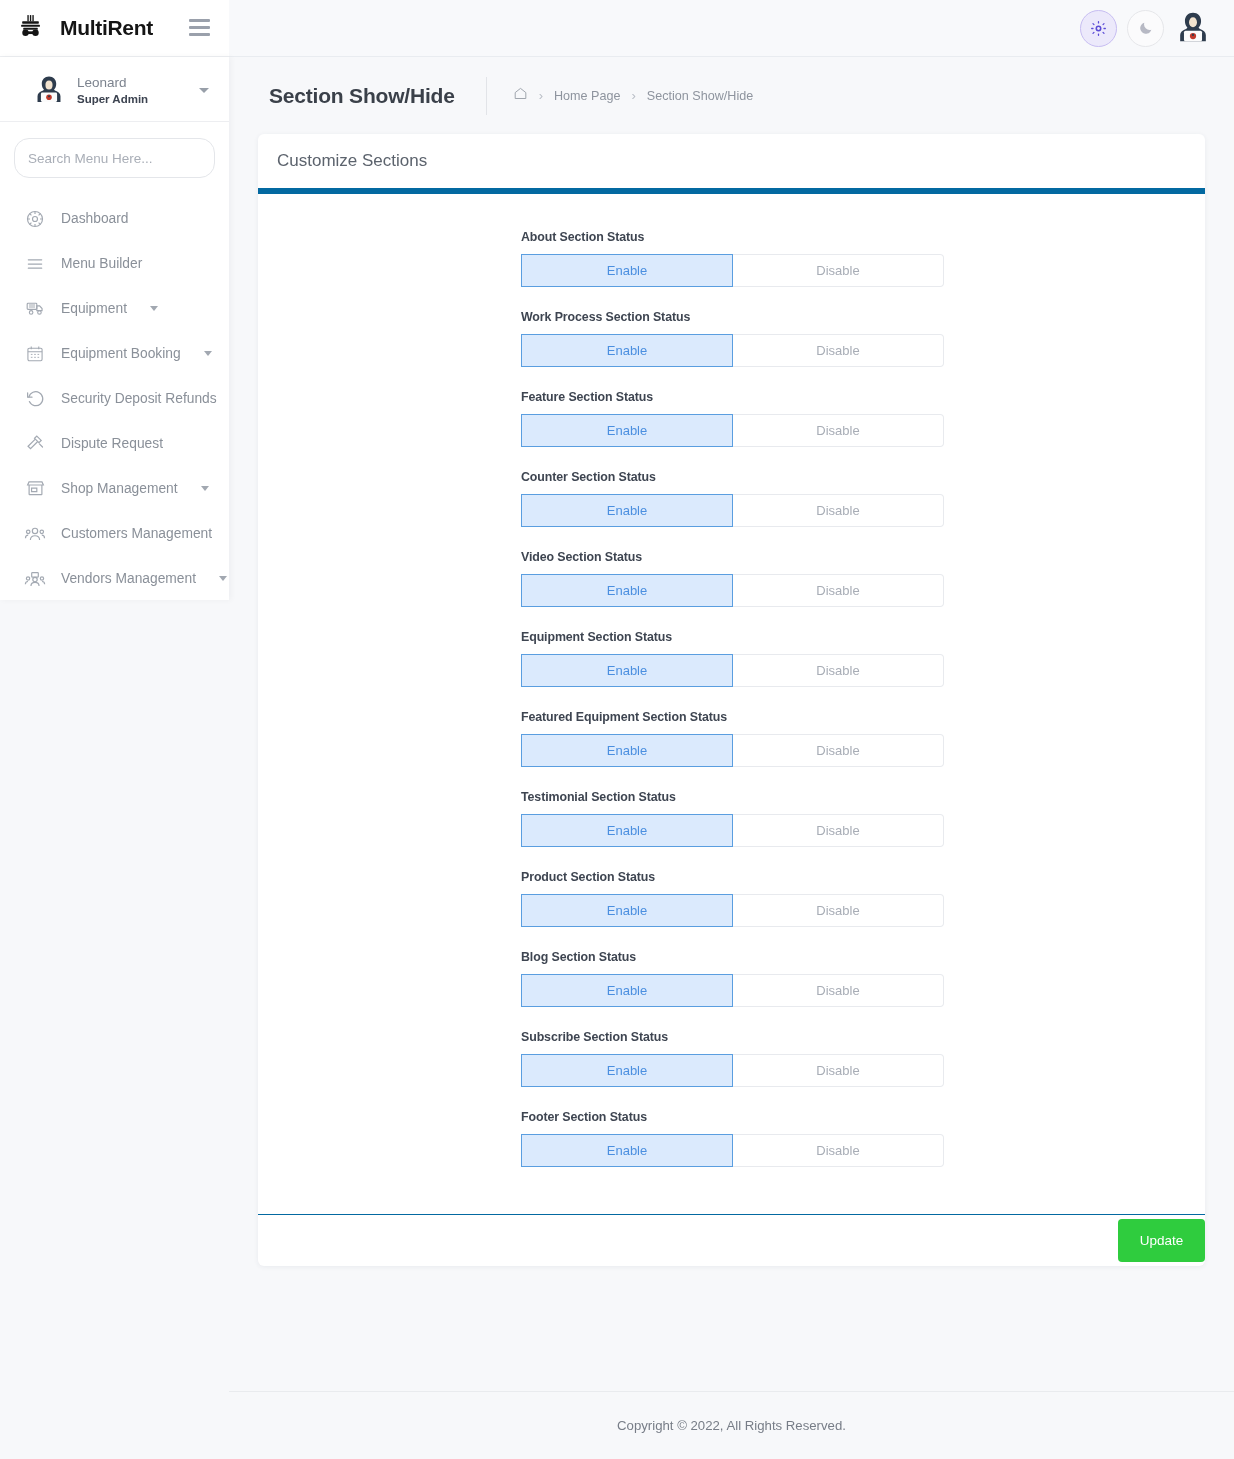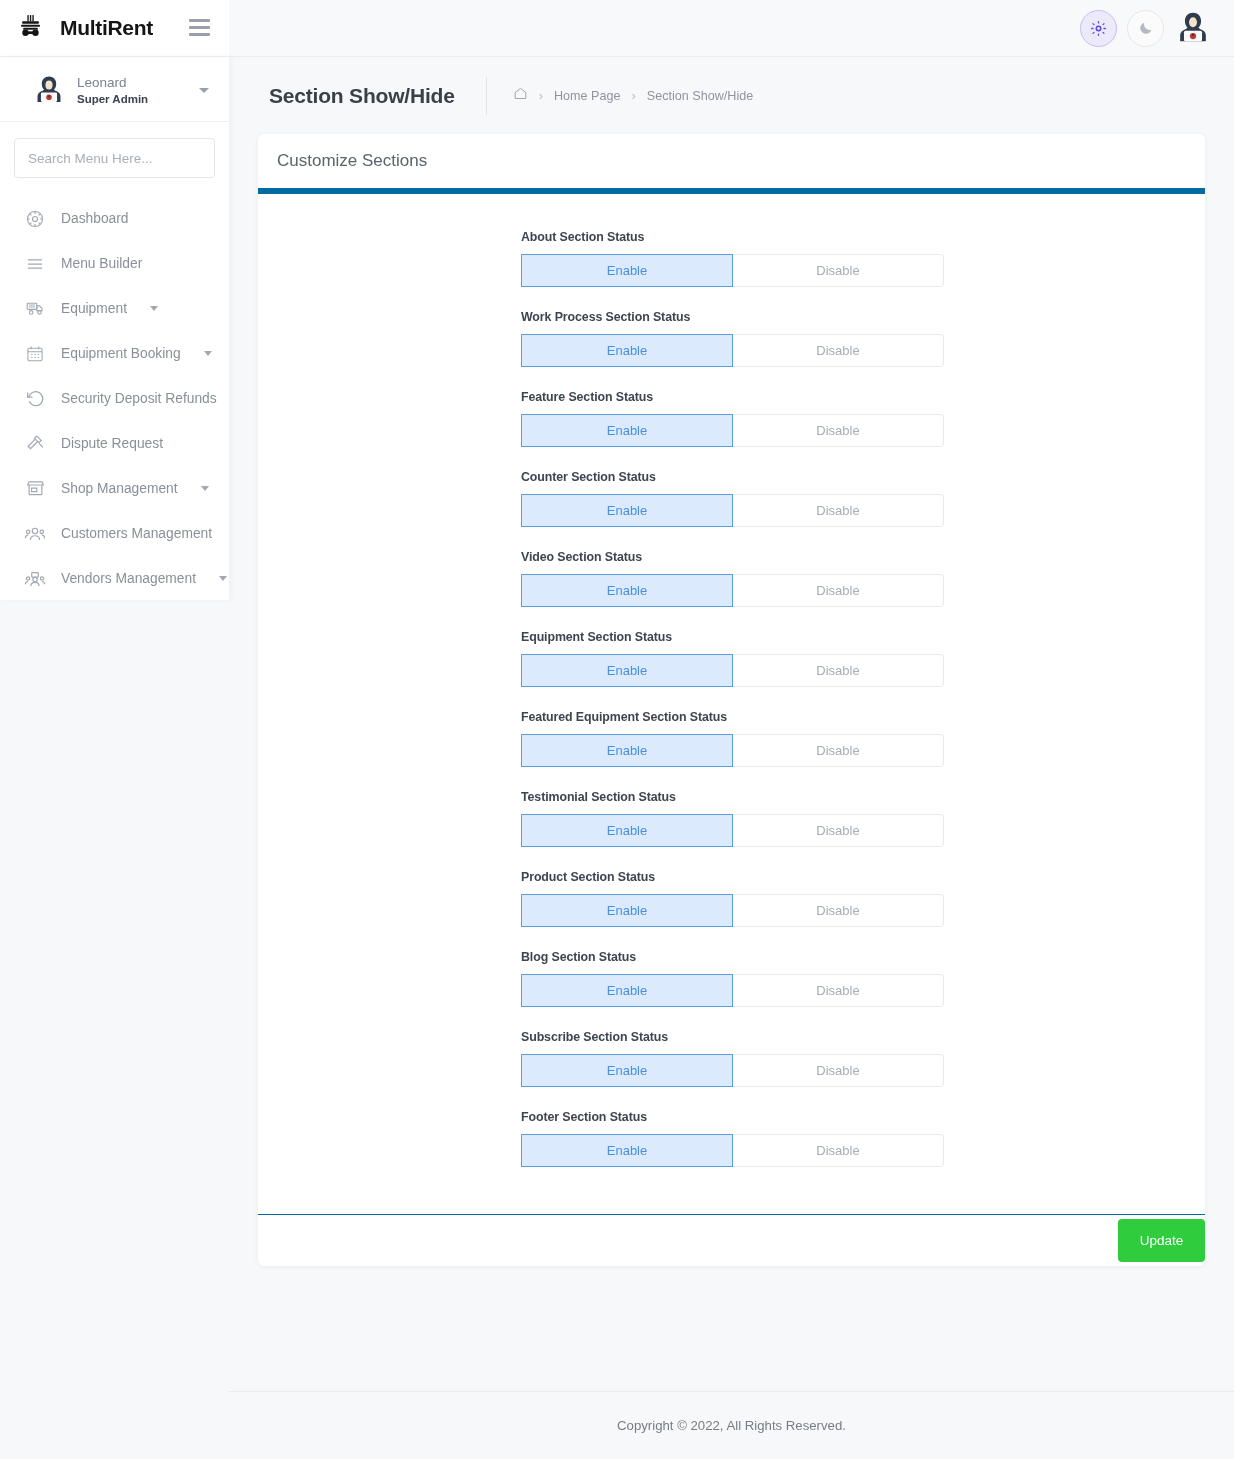--- a/index.html
+++ b/index.html
@@ -55,21 +55,21 @@
   }
   .user-avatar { width: 34px; height: 34px; flex: 0 0 34px; }
   .user-meta { display: flex; flex-direction: column; gap: 3px; flex: 1; }
   .user-name { font-size: 13.5px; color: #7c838e; }
   .user-role { font-size: 11.5px; color: #3c4350; font-weight: bold; }
   .caret { width: 0; height: 0; border-left: 5px solid transparent; border-right: 5px solid transparent;
            border-top: 5px solid #989fa9; margin-right: 6px; }
 
   .search-wrap { padding: 16px 14px 4px 14px; }
   .search-input {
-    width: 201px; height: 40px; border: 1px solid #e4e6ea; border-radius: 4px;
+    width: 201px; height: 40px; border: 1px solid #e4e6ea; border-radius: 15px;
     background: #ffffff; padding: 0 13px; font-size: 13.5px; color: #8e949e;
     font-family: "Liberation Sans", sans-serif; outline: none;
   }
   .search-input::placeholder { color: #a9aeb7; }
 
   .nav { padding-top: 14px; }
   .nav-item {
     display: flex; align-items: center; height: 45px;
     padding-left: 24px; gap: 15px; cursor: pointer;
   }

